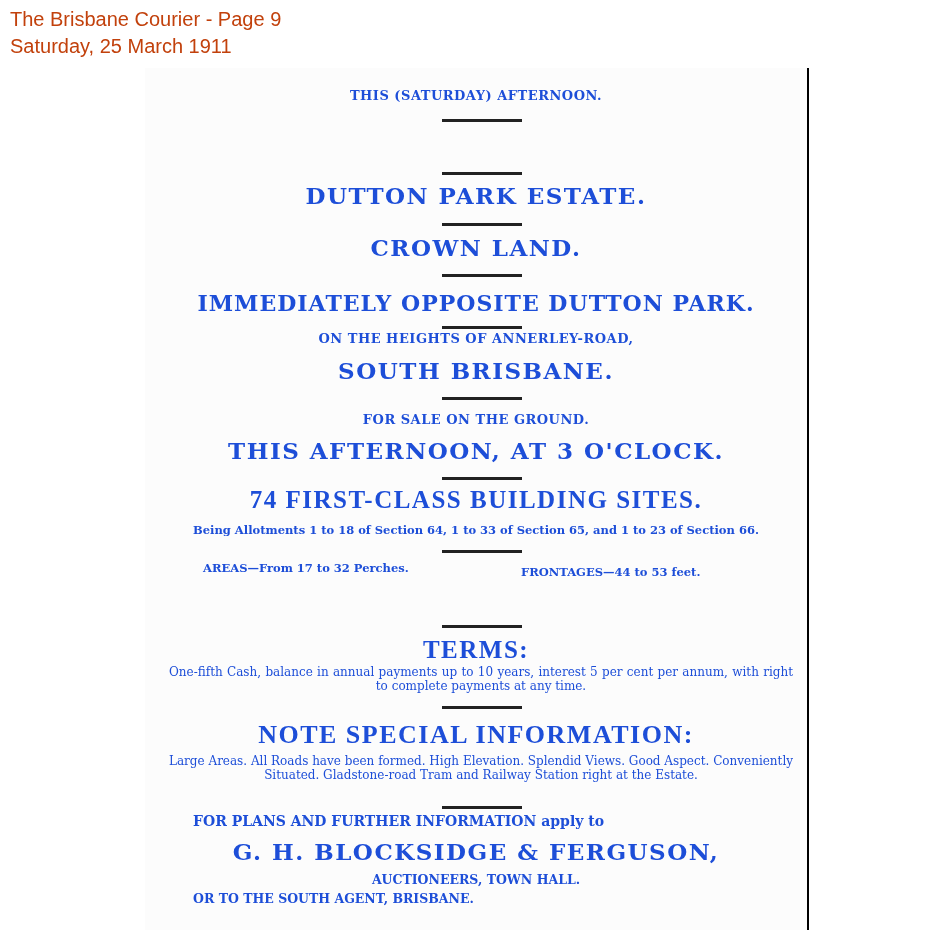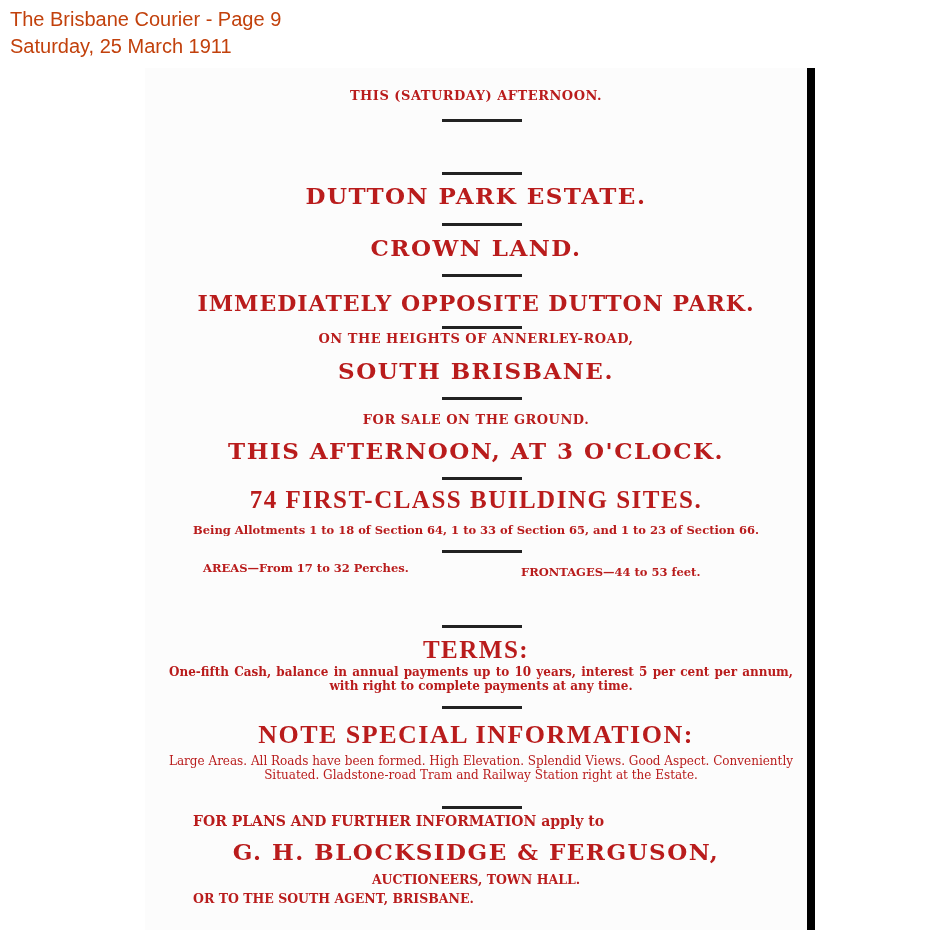--- a/index.html
+++ b/index.html
@@ -3,33 +3,33 @@
   <meta charset="utf-8">
   <style>
     html, body { margin: 0; padding: 0; background: #ffffff; }
     body { width: 950px; height: 950px; position: relative; overflow: hidden; }
     .caption {
       position: absolute; left: 10px; top: 6px;
       font-family: "Liberation Sans", sans-serif; font-size: 20px; line-height: 27px; color: #c2410c;
     }
     .clip {
       position: absolute; left: 145px; top: 68px; width: 662px; height: 862px;
-      background: #fcfcfc; border-right: 8px solid #000000;
-      font-family: "DejaVu Serif", "Liberation Serif", serif; color: #b91c1c;
+      background: #fcfcfc; border-right: 2px solid #000000;
+      font-family: "DejaVu Serif", "Liberation Serif", serif; color: #1d4ed8;
       text-align: center;
     }
     .line { position: absolute; left: 0; right: 0; white-space: nowrap; }
     .rule { position: absolute; height: 3px; background: #222; left: 297px; width: 80px; }
     .b { font-weight: bold; }
     .h1 { font-size: 23px; letter-spacing: 1.5px; }
     .h2 { font-size: 22px; letter-spacing: 1px; }
     .h3 { font-size: 13px; letter-spacing: 0.5px; }
     .sm { font-size: 11.5px; }
     .cond { font-family: "Liberation Serif", serif; }
-    .para { position: absolute; left: 24px; right: 14px; text-align: justify; text-align-last: center; font-size: 12px; line-height: 14px; font-weight: bold; }
+    .para { position: absolute; left: 24px; right: 14px; text-align: justify; text-align-last: center; font-size: 12px; line-height: 14px; font-weight: normal; }
   </style>
 </head>
 <body>
 
 <div class="caption">
   <div>The Brisbane Courier - Page 9</div>
   <div>Saturday, 25 March 1911</div>
 </div>
 
 <div class="clip">

